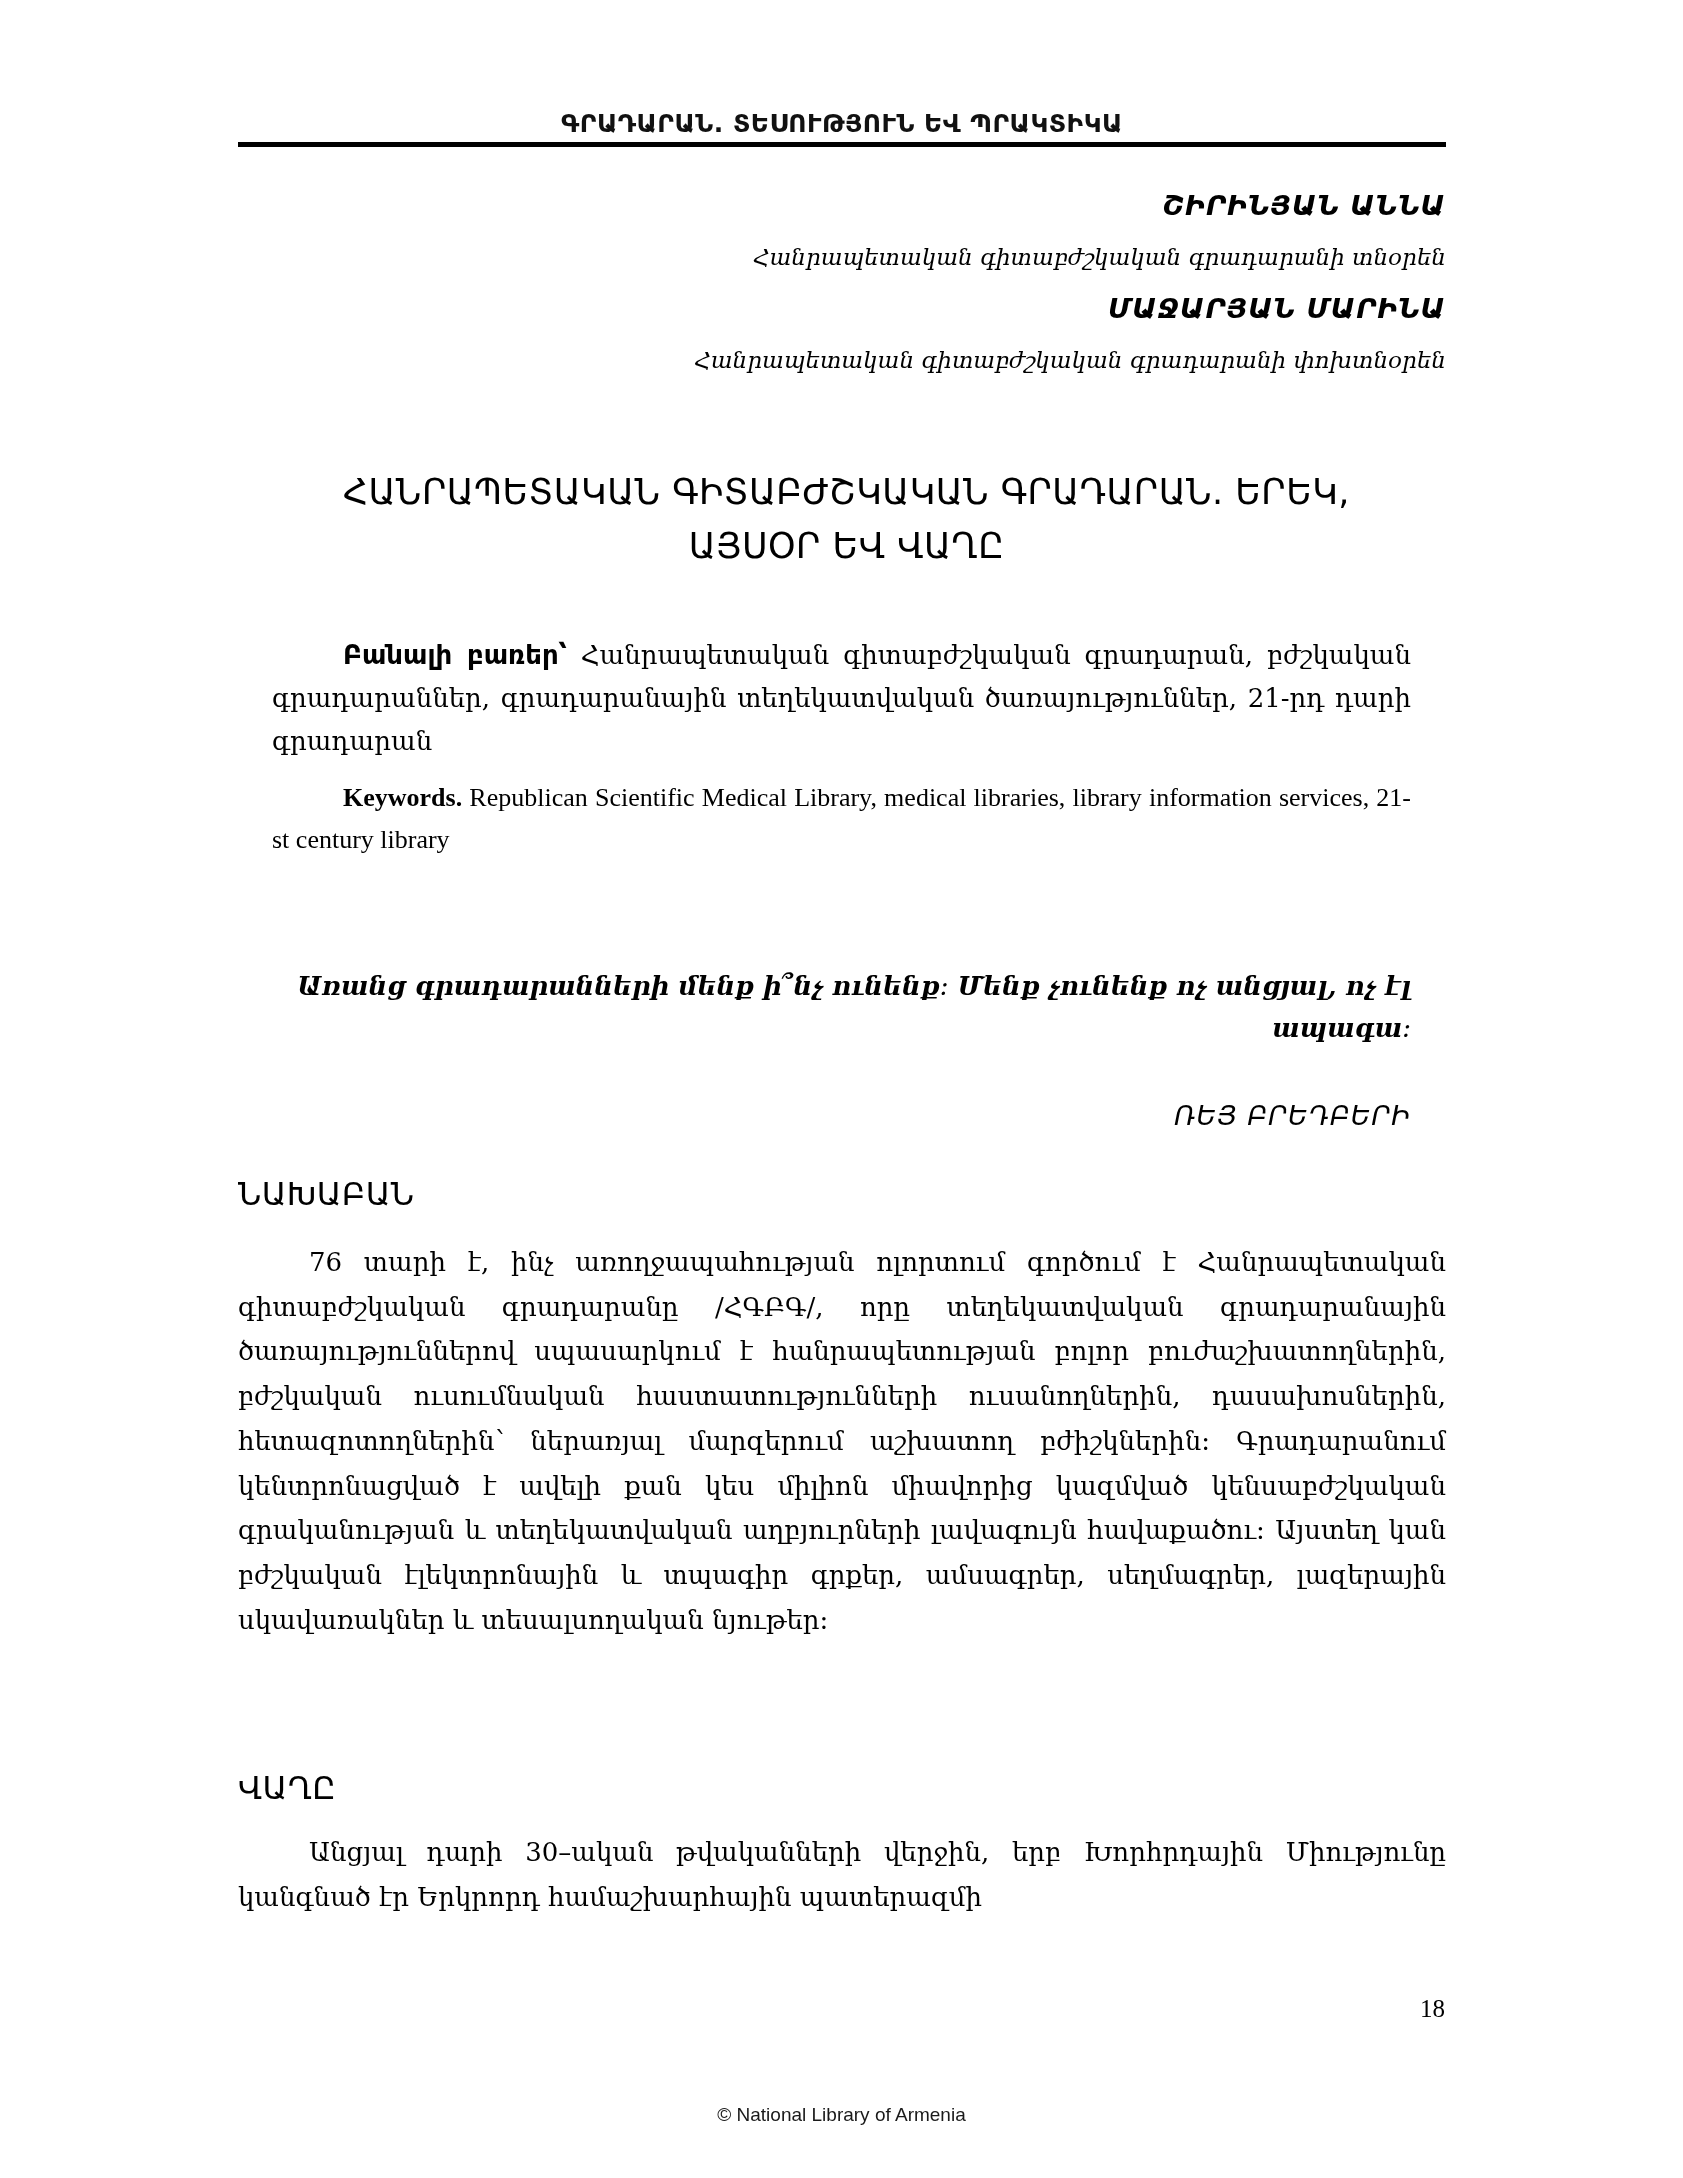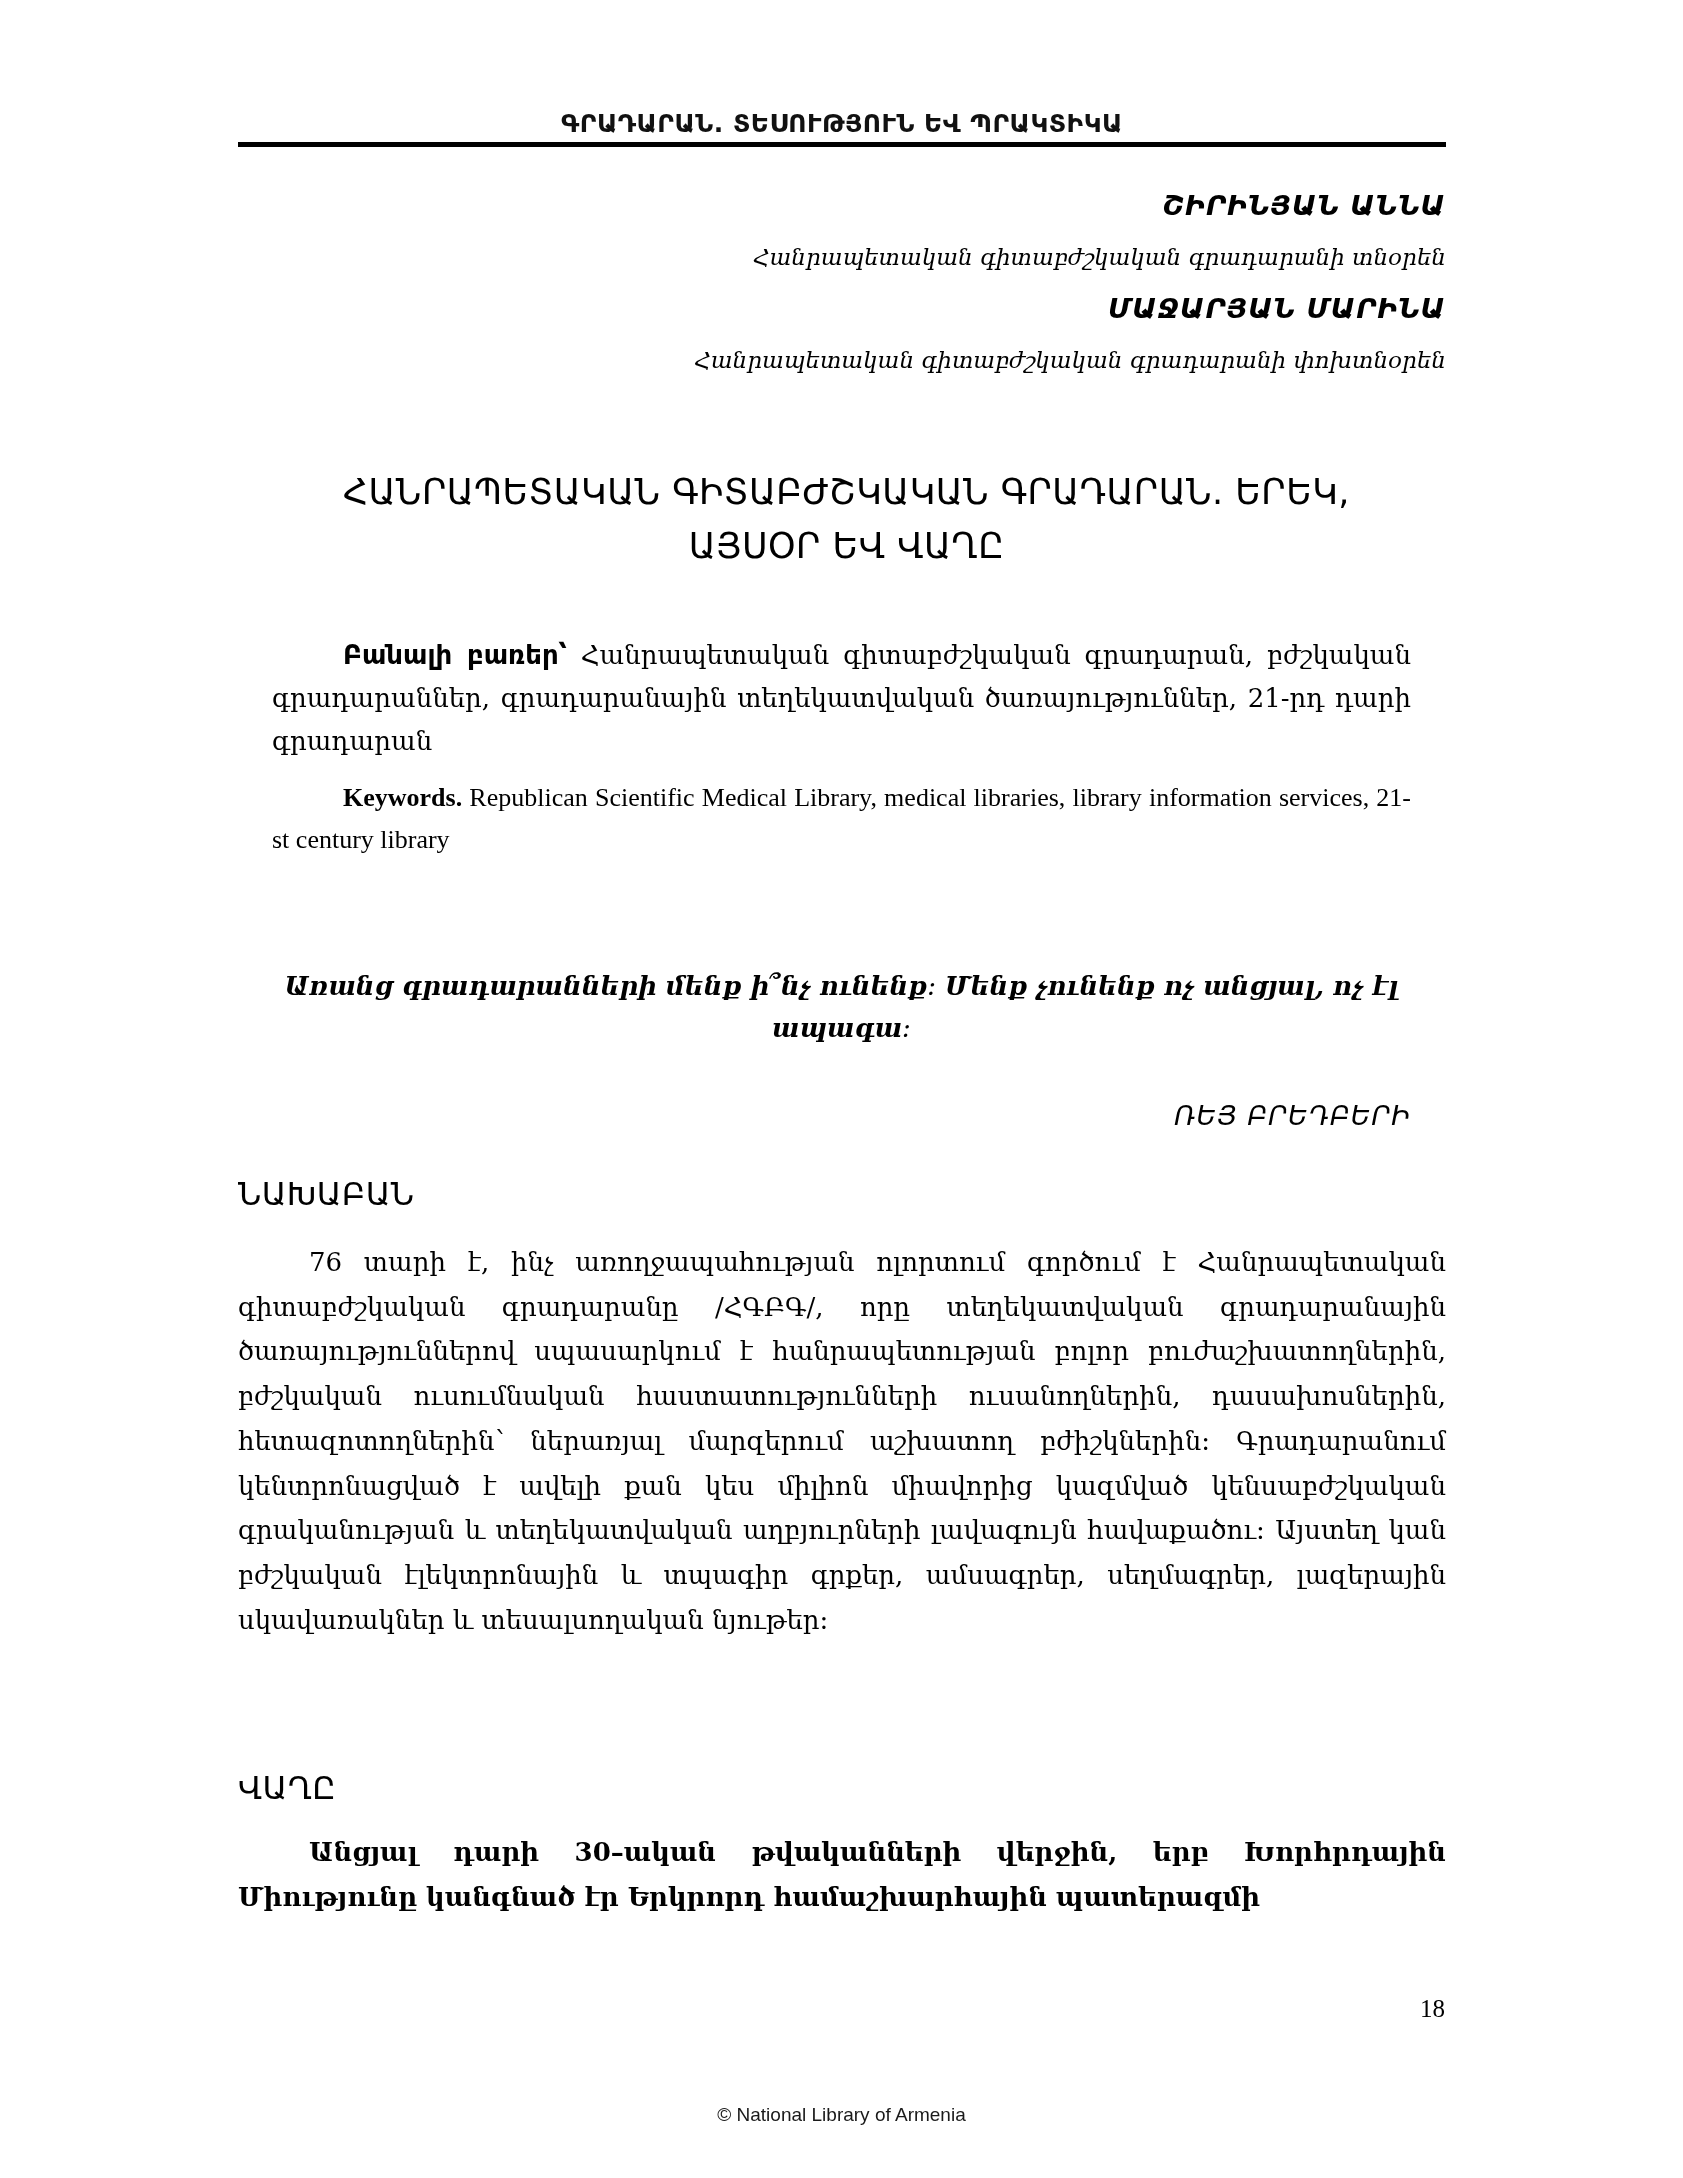--- a/index.html
+++ b/index.html
@@ -133,21 +133,20 @@
     width: 1139px;
     text-align: right;
   }
   .epi-text {
     font-family: "DejaVu Serif", "Liberation Serif", serif;
     font-style: italic;
     font-weight: bold;
     font-size: 26px;
     line-height: 1.62;
     margin: 0;
-    text-align: center;
   }
   .epi-attrib {
     font-family: "DejaVu Sans", "Liberation Sans", sans-serif;
     font-style: italic;
     font-size: 27px;
     letter-spacing: 1px;
     margin: 51px 0 0 0;
   }
 
   
@@ -169,21 +168,21 @@
     left: 238px;
     width: 1208px;
     font-family: "DejaVu Serif", "Liberation Serif", serif;
     font-size: 26px;
     line-height: 1.72;
     text-align: justify;
     text-indent: 71px;
     margin: 0;
   }
   #para-intro { top: 1240px; }
-  #para-erek  { top: 1830px; font-weight: bold; }
+  #para-erek  { top: 1830px; }
 
   
   .folio {
     position: absolute;
     right: 238px;
     top: 1995px;
     font-family: Liberation Serif, serif;
     font-size: 25px;
   }
 

